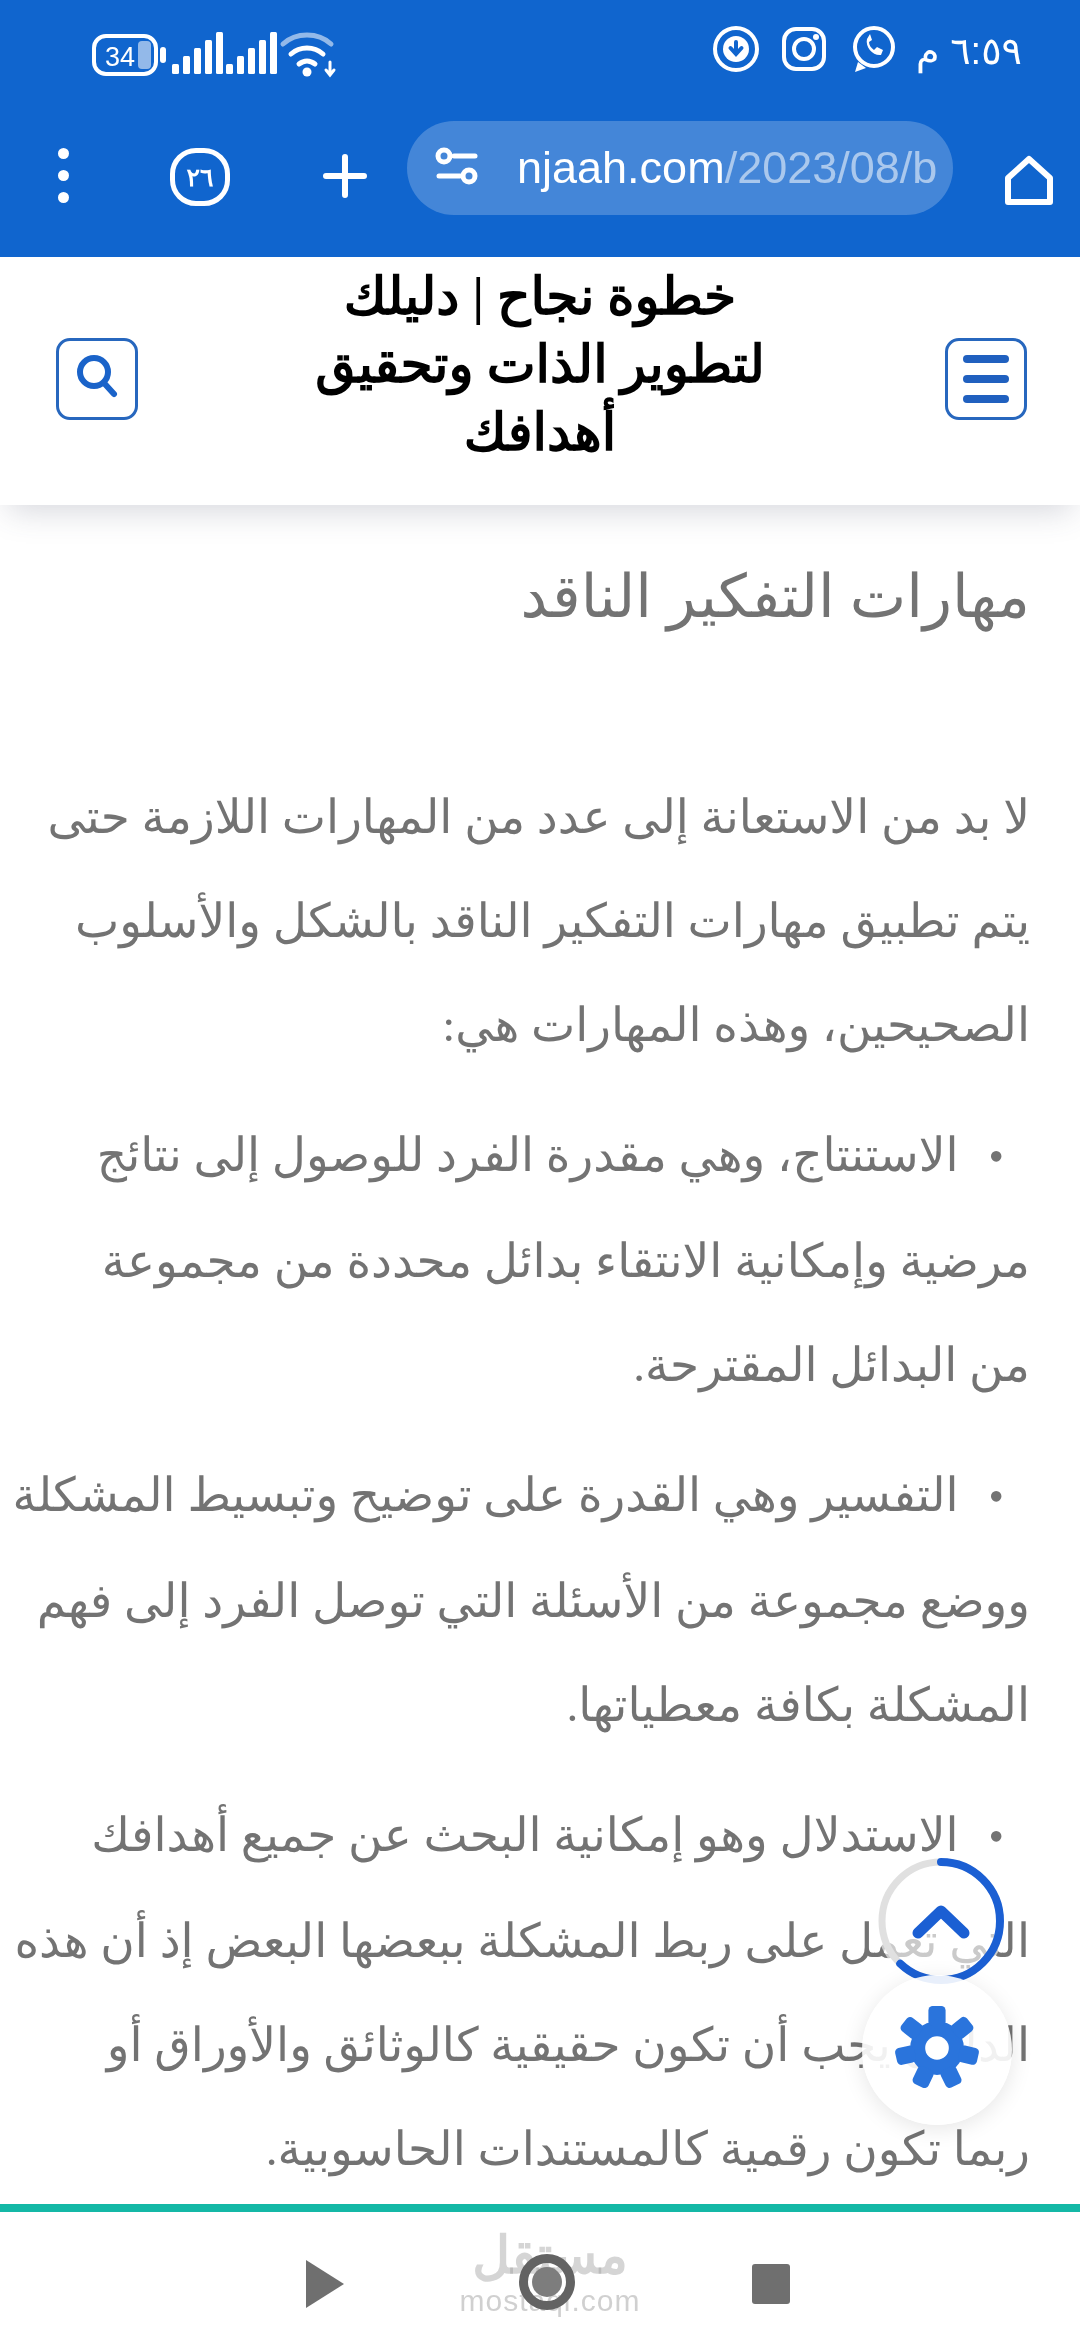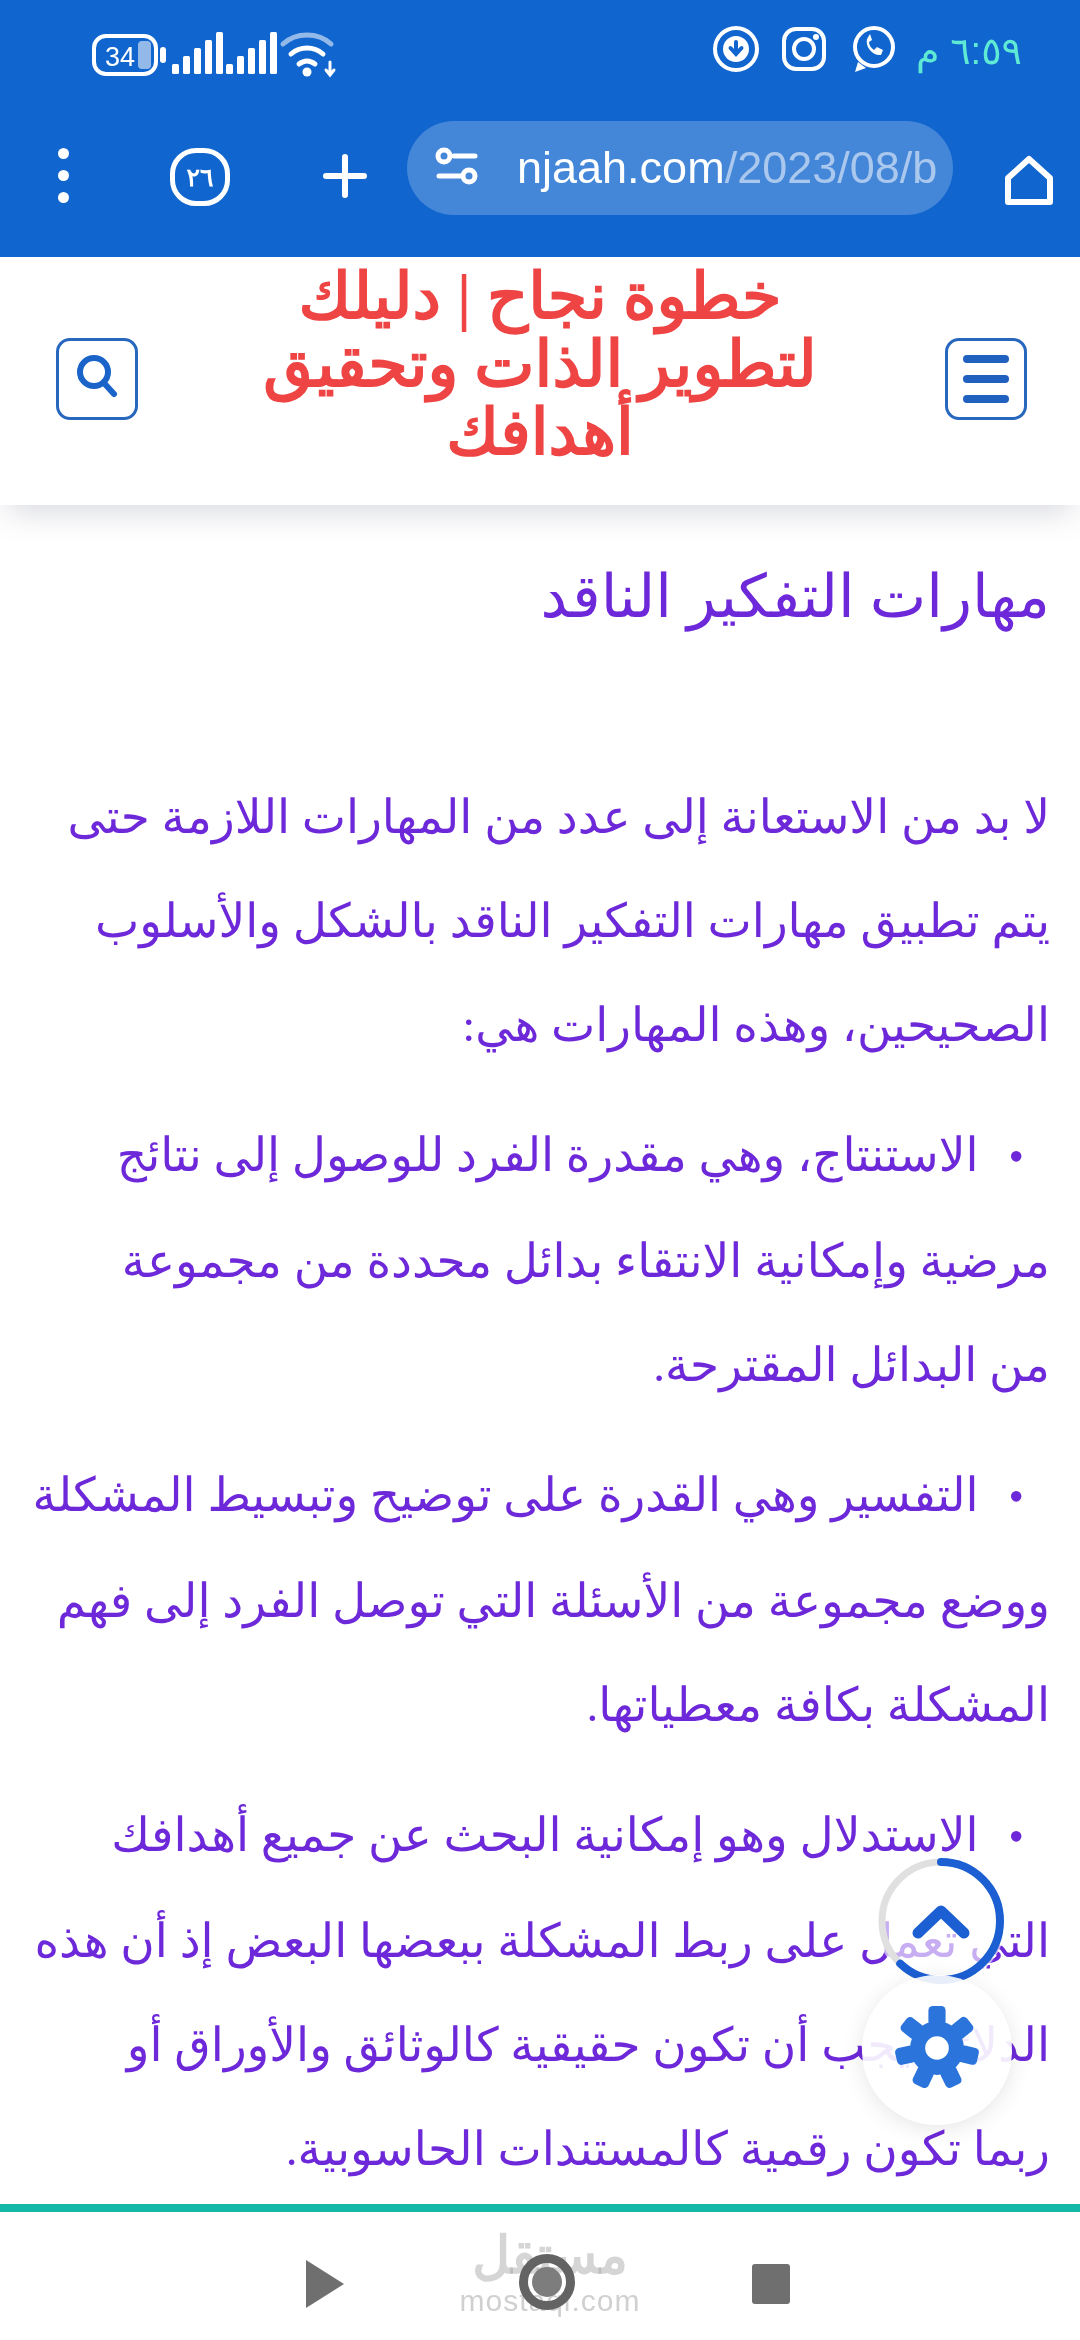--- a/index.html
+++ b/index.html
@@ -4,49 +4,49 @@
 <style>
   html,body{margin:0;padding:0;background:#fff;}
   body{width:1080px;height:2340px;position:relative;overflow:hidden;
        font-family:"Liberation Sans", sans-serif;}
 
   
   .chrome{position:absolute;top:0;left:0;width:1080px;height:257px;background:#1065ce;z-index:4;}
   .statusbar{position:absolute;top:0;left:0;width:1080px;height:92px;}
   .st-left{position:absolute;left:92px;top:26px;display:flex;align-items:flex-end;}
   .st-right{position:absolute;right:52px;top:22px;display:flex;align-items:center;gap:16px;}
-  .st-time{color:#5eead4;font-size:38px;direction:rtl;letter-spacing:1px;margin-right:6px;}
+  .st-time{color:#ffffff;font-size:38px;direction:rtl;letter-spacing:1px;margin-right:6px;}
 
   
   .dots{position:absolute;left:52px;top:148px;width:22px;display:flex;flex-direction:column;align-items:center;gap:11px;}
   .dots i{width:11px;height:11px;border-radius:50%;background:#fff;display:block;}
   .tabbox{position:absolute;left:170px;top:148px;width:50px;height:48px;border:5px solid #fff;border-radius:26px;
           display:flex;align-items:center;justify-content:center;color:#fff;font-size:25px;font-weight:bold;}
   .plusbtn{position:absolute;left:322px;top:153px;}
   .urlpill{position:absolute;left:407px;top:121px;width:546px;height:94px;border-radius:47px;
            background:rgba(255,255,255,0.22);display:flex;align-items:center;padding:0 26px;box-sizing:border-box;direction:ltr;}
   .urlpill .host{color:#fff;font-size:45px;margin-left:36px;white-space:nowrap;}
   .urlpill .path{color:rgba(255,255,255,0.55);font-size:45px;white-space:nowrap;}
   .homebtn{position:absolute;left:995px;top:146px;}
 
   
   .siteheader{position:absolute;top:257px;left:0;width:1080px;height:248px;background:#fff;z-index:3;
               box-shadow:0 14px 30px -8px rgba(70,75,100,0.22);}
-  .sitetitle{position:absolute;top:6px;left:140px;width:800px;text-align:center;color:#ef4444;
-             font-family:"Liberation Serif","DejaVu Serif",serif;font-weight:bold;font-size:64px;line-height:68px;direction:rtl;}
+  .sitetitle{position:absolute;top:6px;left:140px;width:800px;text-align:center;color:#000000;
+             font-family:"Liberation Serif","DejaVu Serif",serif;font-weight:bold;font-size:52px;line-height:68px;direction:rtl;}
   .hdrbtn{position:absolute;top:81px;width:82px;height:82px;border:3px solid #2767be;border-radius:14px;background:#fff;
           display:flex;align-items:center;justify-content:center;box-sizing:border-box;}
   .hdrbtn.search{left:56px;}
   .hdrbtn.menu{left:945px;flex-direction:column;gap:12px;}
   .hdrbtn.menu i{display:block;width:46px;height:8px;border-radius:4px;background:#2060bf;}
 
   
   .content{position:absolute;top:505px;left:0;width:1080px;bottom:128px;background:#fff;z-index:1;
-           padding:0 30px;box-sizing:border-box;direction:rtl;
-           font-family:"Liberation Serif","DejaVu Serif",serif;color:#6d28d9;}
+           padding:0 50px;box-sizing:border-box;direction:rtl;
+           font-family:"Liberation Serif","DejaVu Serif",serif;color:#737373;}
   .art-heading{margin-top:46px;font-size:60px;line-height:92px;text-align:right;}
   .intro{margin-top:122px;}
   .line{font-size:47px;line-height:104px;text-align:right;white-space:nowrap;}
   .bullet{margin-top:26px;}
   .bullet .first{padding-right:26px;}
   .bullet .dot{display:inline-block;margin-left:30px;font-size:44px;}
 
   
   .scrolltop{position:absolute;left:876px;top:1856px;width:130px;height:130px;border-radius:50%;
              background:rgba(255,255,255,0.62);z-index:5;}

